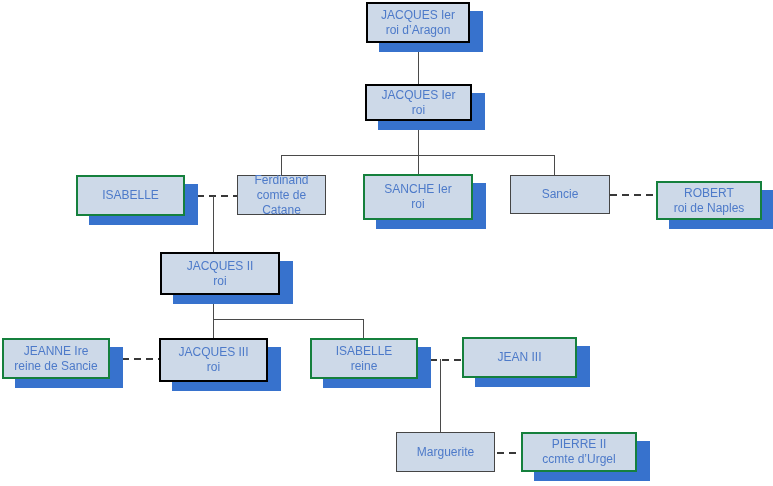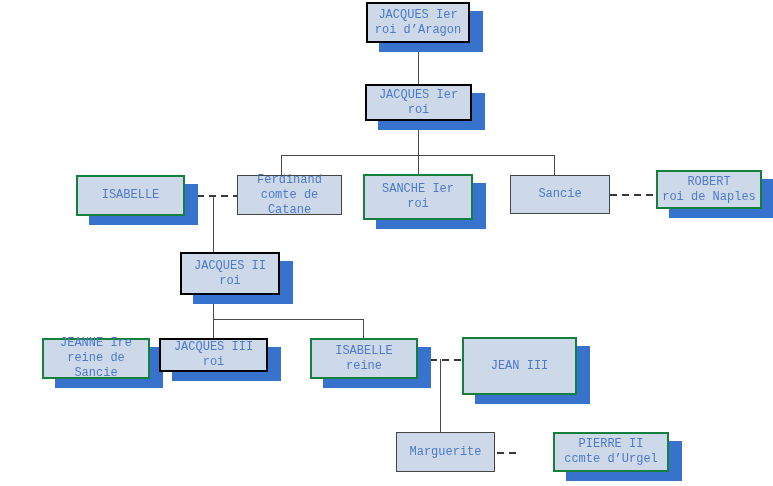--- a/index.html
+++ b/index.html
@@ -1,20 +1,20 @@
 <!DOCTYPE html>
 <html><head>
 <meta charset="utf-8">
 <style>
   html,body{margin:0;padding:0;background:#ffffff;}
   #canvas{
     position:relative;width:773px;height:486px;background:#fff;
     font-family:"Liberation Sans","DejaVu Sans",sans-serif;overflow:hidden;
   }
-  .node{position:absolute;font-family:Liberation Mono, monospace;}
+  .node{position:absolute;}
   .node .shadow{position:absolute;left:13px;top:9px;width:100%;height:100%;background:var(--shadow-color);}
   .node .box{
     position:absolute;left:0;top:0;width:100%;height:100%;box-sizing:border-box;
     background:var(--fill-color);color:var(--text-color);
     display:flex;flex-direction:column;justify-content:center;align-items:center;
     text-align:center;font-size:12px;line-height:15px;cursor:default;
   }
   .node .box.royal{border:2px solid #000000;}
   .node .box.dark{border:2px solid #15803d;}
   .node .box.plain{border:1px solid #454545;}
@@ -56,89 +56,89 @@
       <div class="l1">JACQUES Ier</div>
       <div class="l2">roi</div>
     </div>
   </div>
     <div class="node" style="left: 76px; top: 175px; width: 109px; height: 41px;">
     <div class="shadow"></div>
     <div class="box dark">
       <div class="l1">ISABELLE</div>
     </div>
   </div>
-    <div class="node" style="left: 237px; top: 175px; width: 89px; height: 40px; padding-left: 16px;">
+    <div class="node" style="left: 237px; top: 175px; width: 89px; height: 40px;">
 
     <div class="box plain">
       <div class="l1">Ferdinand</div>
       <div class="l2">comte de Catane</div>
     </div>
   </div>
     <div class="node" style="left: 363px; top: 174px; width: 110px; height: 46px;">
     <div class="shadow"></div>
     <div class="box dark">
       <div class="l1">SANCHE Ier</div>
       <div class="l2">roi</div>
     </div>
   </div>
     <div class="node" style="left: 510px; top: 175px; width: 100px; height: 39px;">
 
     <div class="box plain">
       <div class="l1">Sancie</div>
 
     </div>
   </div>
-    <div class="node" style="left: 656px; top: 170px; width: 106px; height: 39px;">
+    <div class="node" style="left: 656px; top: 181px; width: 106px; height: 39px;">
     <div class="shadow"></div>
     <div class="box dark">
       <div class="l1">ROBERT</div>
       <div class="l2">roi de Naples</div>
     </div>
   </div>
-    <div class="node" style="left: 160px; top: 252px; width: 100px; height: 43px; margin-left: 20px;">
+    <div class="node" style="left: 160px; top: 252px; width: 120px; height: 43px;">
     <div class="shadow"></div>
     <div class="box royal">
       <div class="l1">JACQUES II</div>
       <div class="l2">roi</div>
     </div>
   </div>
-    <div class="node" style="left: 2px; top: 338px; width: 108px; height: 41px; margin-left: 40px;">
+    <div class="node" style="left: 2px; top: 338px; width: 108px; height: 41px;">
     <div class="shadow"></div>
     <div class="box dark">
       <div class="l1">JEANNE Ire</div>
       <div class="l2">reine de Sancie</div>
     </div>
   </div>
-    <div class="node" style="left: 159px; top: 338px; width: 109px; height: 34px;">
+    <div class="node" style="left: 159px; top: 338px; width: 109px; height: 44px;">
     <div class="shadow"></div>
     <div class="box royal">
       <div class="l1">JACQUES III</div>
       <div class="l2">roi</div>
     </div>
   </div>
     <div class="node" style="left: 310px; top: 338px; width: 108px; height: 41px;">
     <div class="shadow"></div>
     <div class="box dark">
       <div class="l1">ISABELLE</div>
       <div class="l2">reine</div>
     </div>
   </div>
-    <div class="node" style="left: 462px; top: 337px; width: 115px; height: 58px;">
+    <div class="node" style="left: 462px; top: 337px; width: 115px; height: 41px;">
     <div class="shadow"></div>
     <div class="box dark">
       <div class="l1">JEAN III</div>
     </div>
   </div>
     <div class="node" style="left: 396px; top: 432px; width: 99px; height: 40px;">
 
     <div class="box plain">
       <div class="l1">Marguerite</div>
 
     </div>
   </div>
-    <div class="node" style="left: 521px; top: 432px; width: 116px; height: 40px; margin-left: 32px;">
+    <div class="node" style="left: 521px; top: 432px; width: 116px; height: 40px;">
     <div class="shadow"></div>
     <div class="box dark">
       <div class="l1">PIERRE II</div>
       <div class="l2">ccmte d’Urgel</div>
     </div>
   </div>
   </div>
 
 </body></html>

